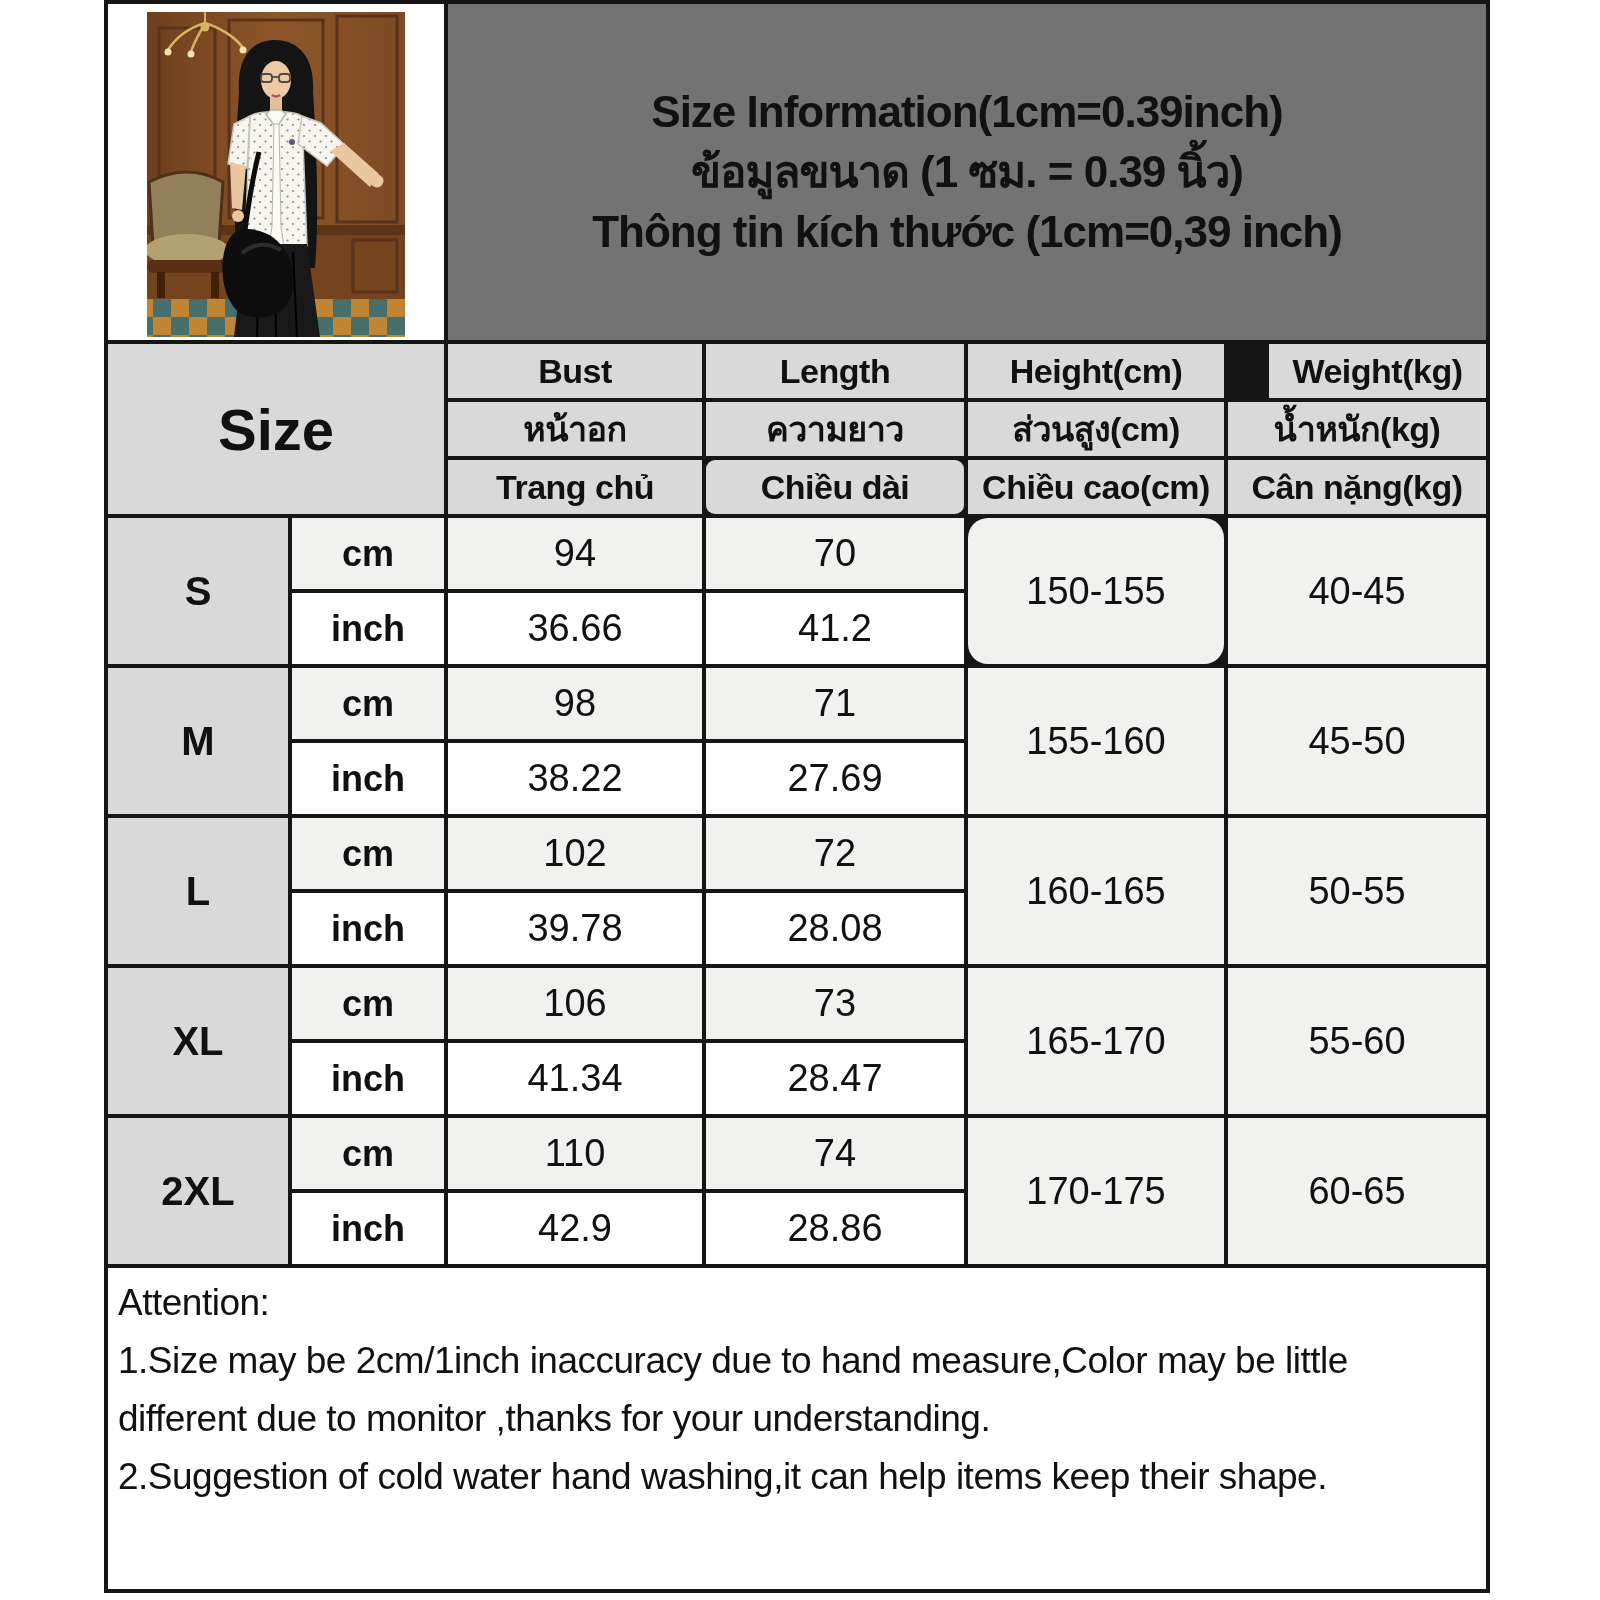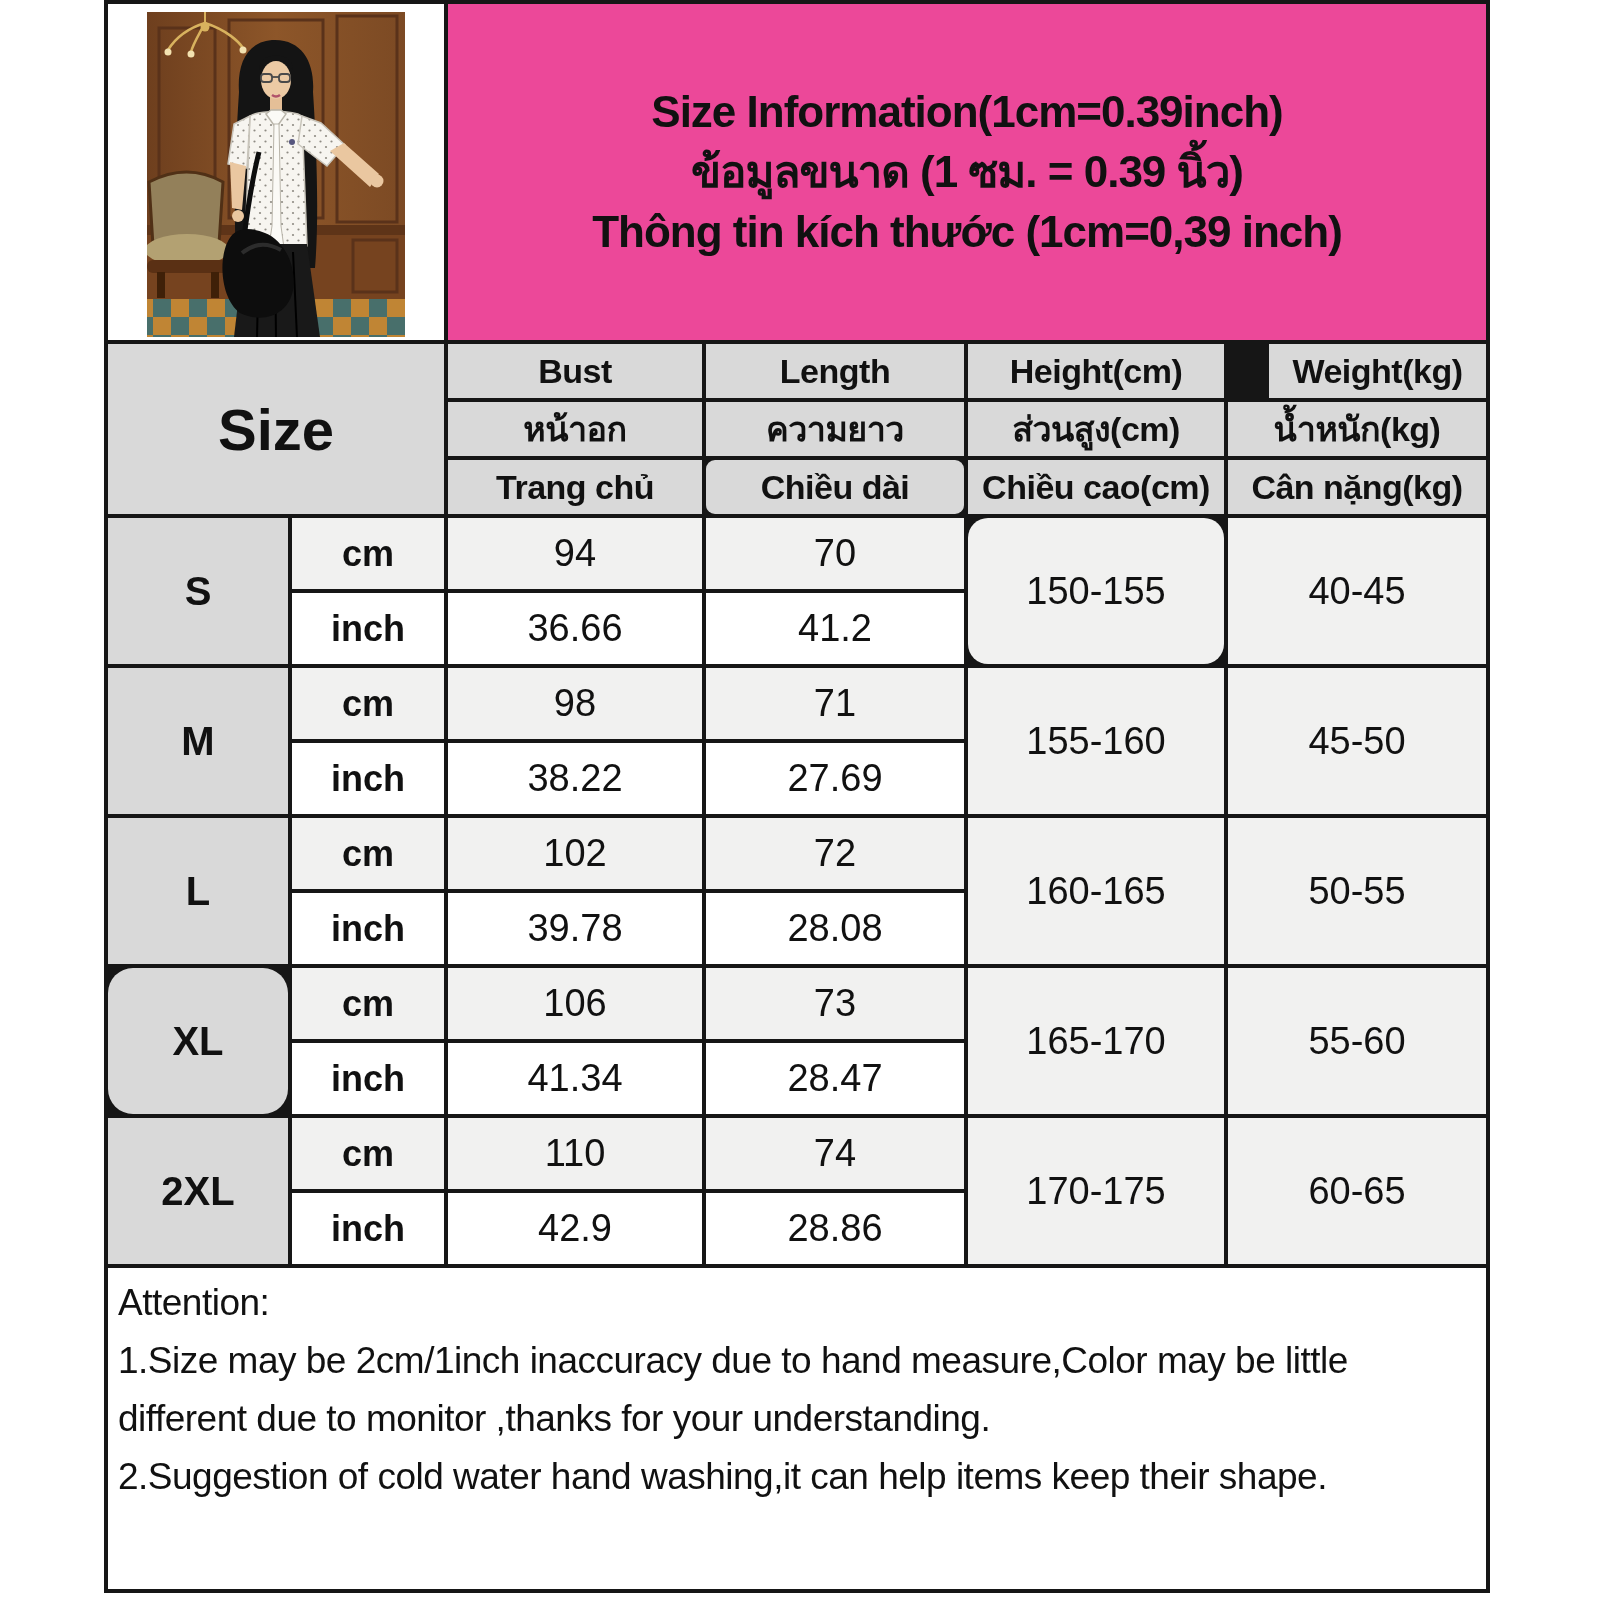--- a/index.html
+++ b/index.html
@@ -7,21 +7,21 @@
   .size-table{
     position:absolute;left:104px;top:0;width:1386px;height:1593px;
     box-sizing:border-box;border:4px solid #161616;background:#161616;
     display:grid;gap:4px;
     grid-template-columns:180px 152px 254px 258px 256px 1fr;
     grid-template-rows:336px 54px 54px 54px repeat(10,71px) 1fr;
   }
   .cell{background:#fff;display:flex;align-items:center;justify-content:center;text-align:center;overflow:hidden;}
   .hgray{background:#d9d9d9;}
   .lgray{background:#f1f1f0;}
-  .titlecell{background:#ec4899;flex-direction:column;}
+  .titlecell{background:#737373;flex-direction:column;}
   .photocell{background:#ffffff;}
   .hdr{font-weight:700;font-size:34px;letter-spacing:-0.5px;}
   .size-big{font-weight:700;font-size:58px;}
   .size-letter{font-weight:700;font-size:40px;}
   .unit{font-weight:700;font-size:36px;}
   .num{font-weight:400;font-size:38px;}
   .title-line{font-weight:700;font-size:44px;letter-spacing:-1px;line-height:60px;white-space:nowrap;}
   .attention{background:#fff;display:block;text-align:left;padding:6px 12px 0 10px;
     font-size:37px;letter-spacing:-0.5px;line-height:58px;font-weight:400;}
   .attention p{margin:0;}
@@ -149,21 +149,21 @@
   <div class="cell hgray size-letter" style="grid-column:1;grid-row:9/span 2;">L</div>
   <div class="cell lgray unit" style="grid-column:2;grid-row:9;">cm</div>
   <div class="cell lgray num" style="grid-column:3;grid-row:9;">102</div>
   <div class="cell lgray num" style="grid-column:4;grid-row:9;">72</div>
   <div class="cell lgray num" style="grid-column:5;grid-row:9/span 2;">160-165</div>
   <div class="cell lgray num" style="grid-column:6;grid-row:9/span 2;">50-55</div>
   <div class="cell unit" style="grid-column:2;grid-row:10;">inch</div>
   <div class="cell num" style="grid-column:3;grid-row:10;">39.78</div>
   <div class="cell num" style="grid-column:4;grid-row:10;">28.08</div>
 
-  <div class="cell hgray size-letter" style="grid-column:1;grid-row:11/span 2;border-radius:25px;">XL</div>
+  <div class="cell hgray size-letter" style="grid-column:1;grid-row:11/span 2;">XL</div>
   <div class="cell lgray unit" style="grid-column:2;grid-row:11;">cm</div>
   <div class="cell lgray num" style="grid-column:3;grid-row:11;">106</div>
   <div class="cell lgray num" style="grid-column:4;grid-row:11;">73</div>
   <div class="cell lgray num" style="grid-column:5;grid-row:11/span 2;">165-170</div>
   <div class="cell lgray num" style="grid-column:6;grid-row:11/span 2;">55-60</div>
   <div class="cell unit" style="grid-column:2;grid-row:12;">inch</div>
   <div class="cell num" style="grid-column:3;grid-row:12;">41.34</div>
   <div class="cell num" style="grid-column:4;grid-row:12;">28.47</div>
 
   <div class="cell hgray size-letter" style="grid-column:1;grid-row:13/span 2;">2XL</div>

